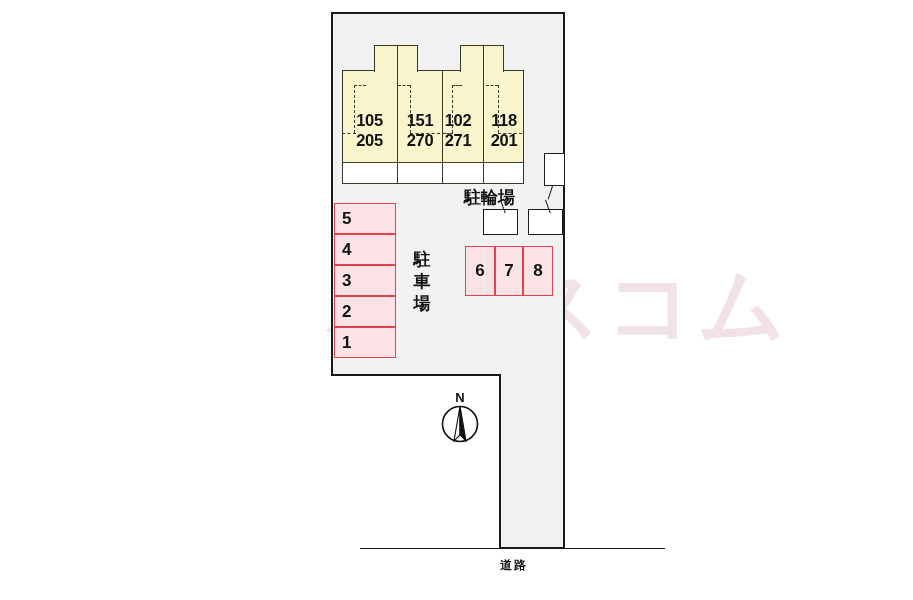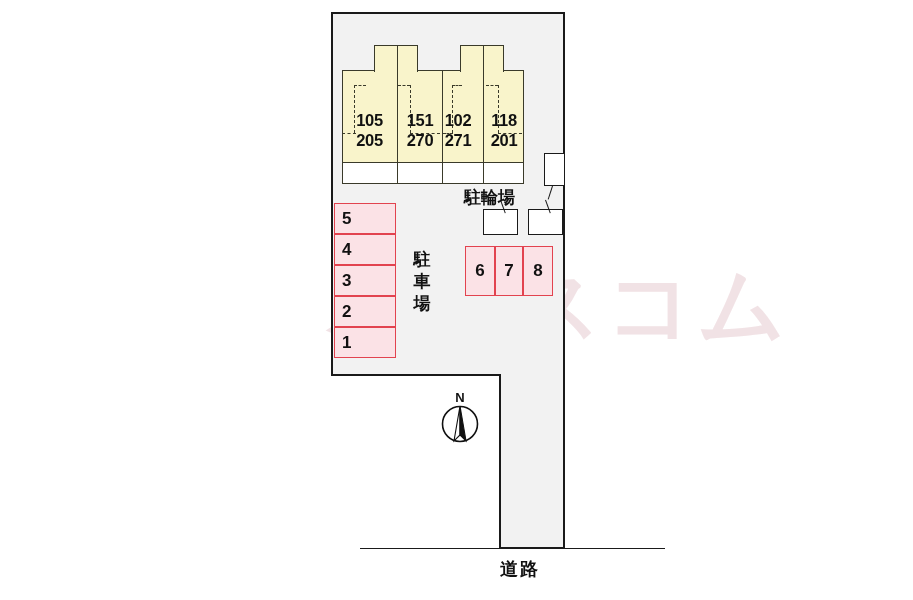--- a/index.html
+++ b/index.html
@@ -203,21 +203,21 @@
     font-size: 17px;
     letter-spacing: 0px;
   }
   .lbl-park-v {
     font-size: 17px;
     line-height: 22px;
     width: 20px;
     text-align: center;
   }
   .lbl-road {
-    font-size: 18px;
+    font-size: 12px;
     letter-spacing: 2px;
   }
 
   
   .road-line {
     position: absolute;
     left: 360px;
     top: 548px;
     width: 305px;
     height: 0;

